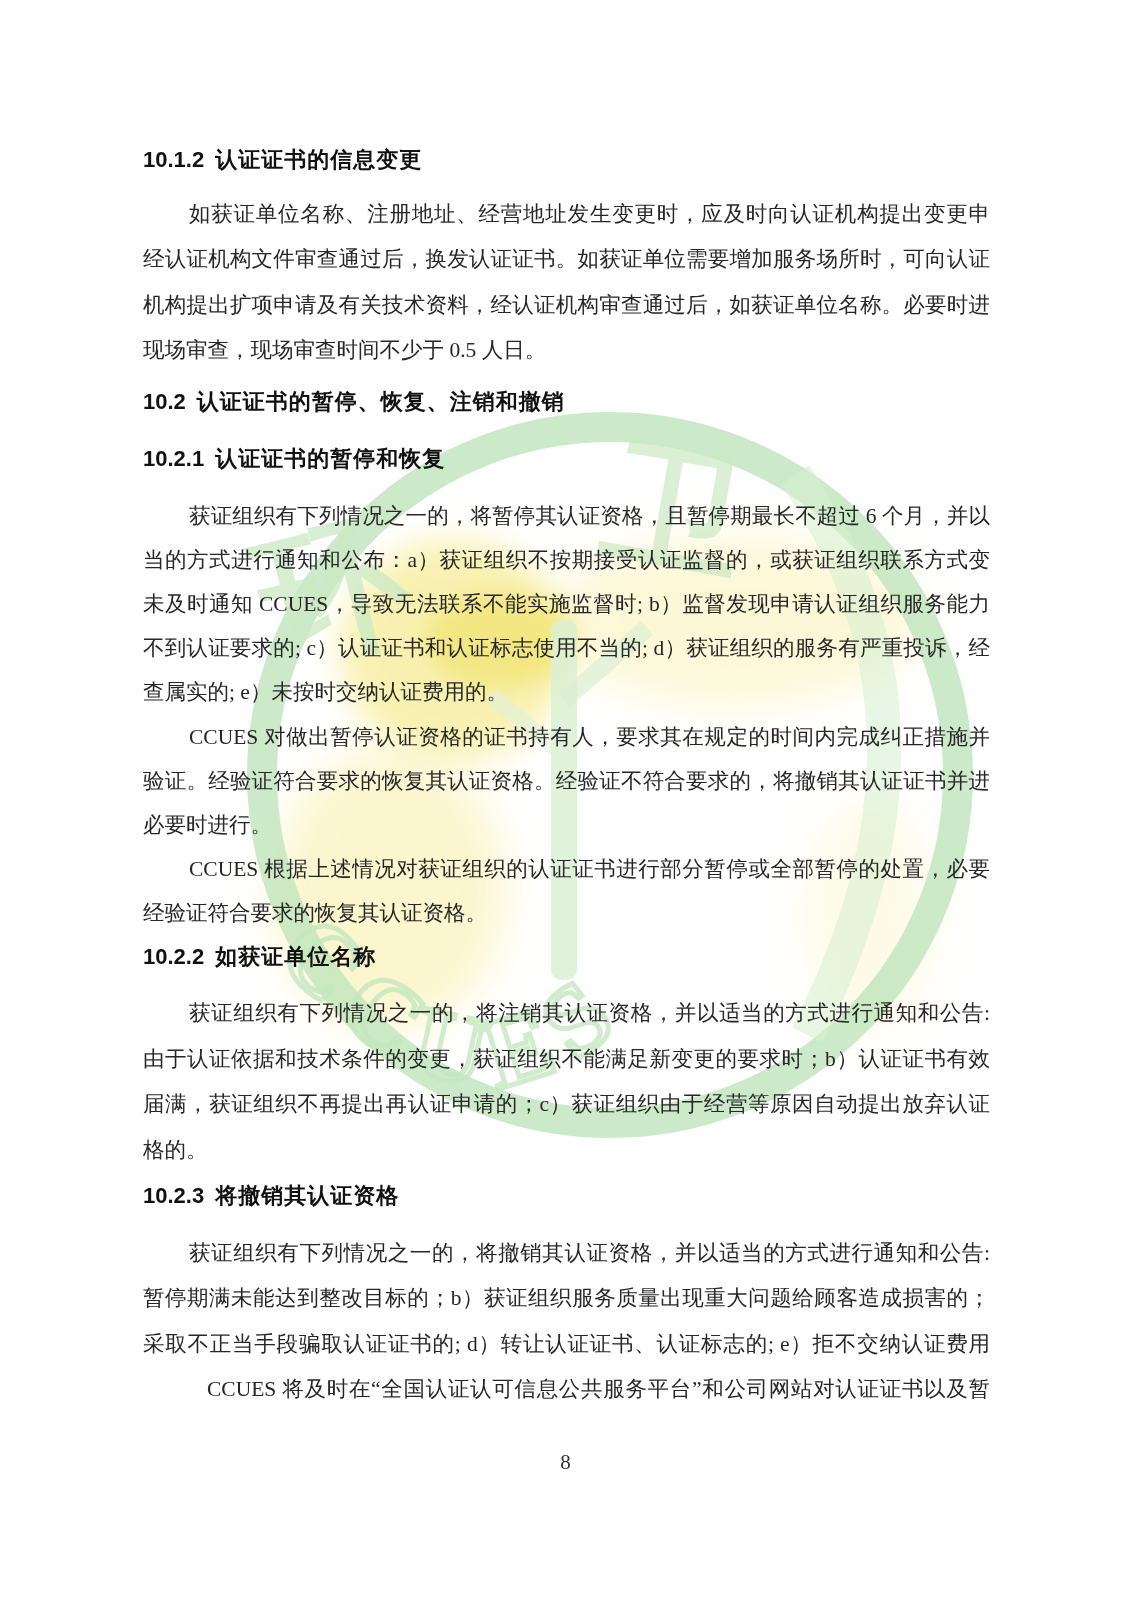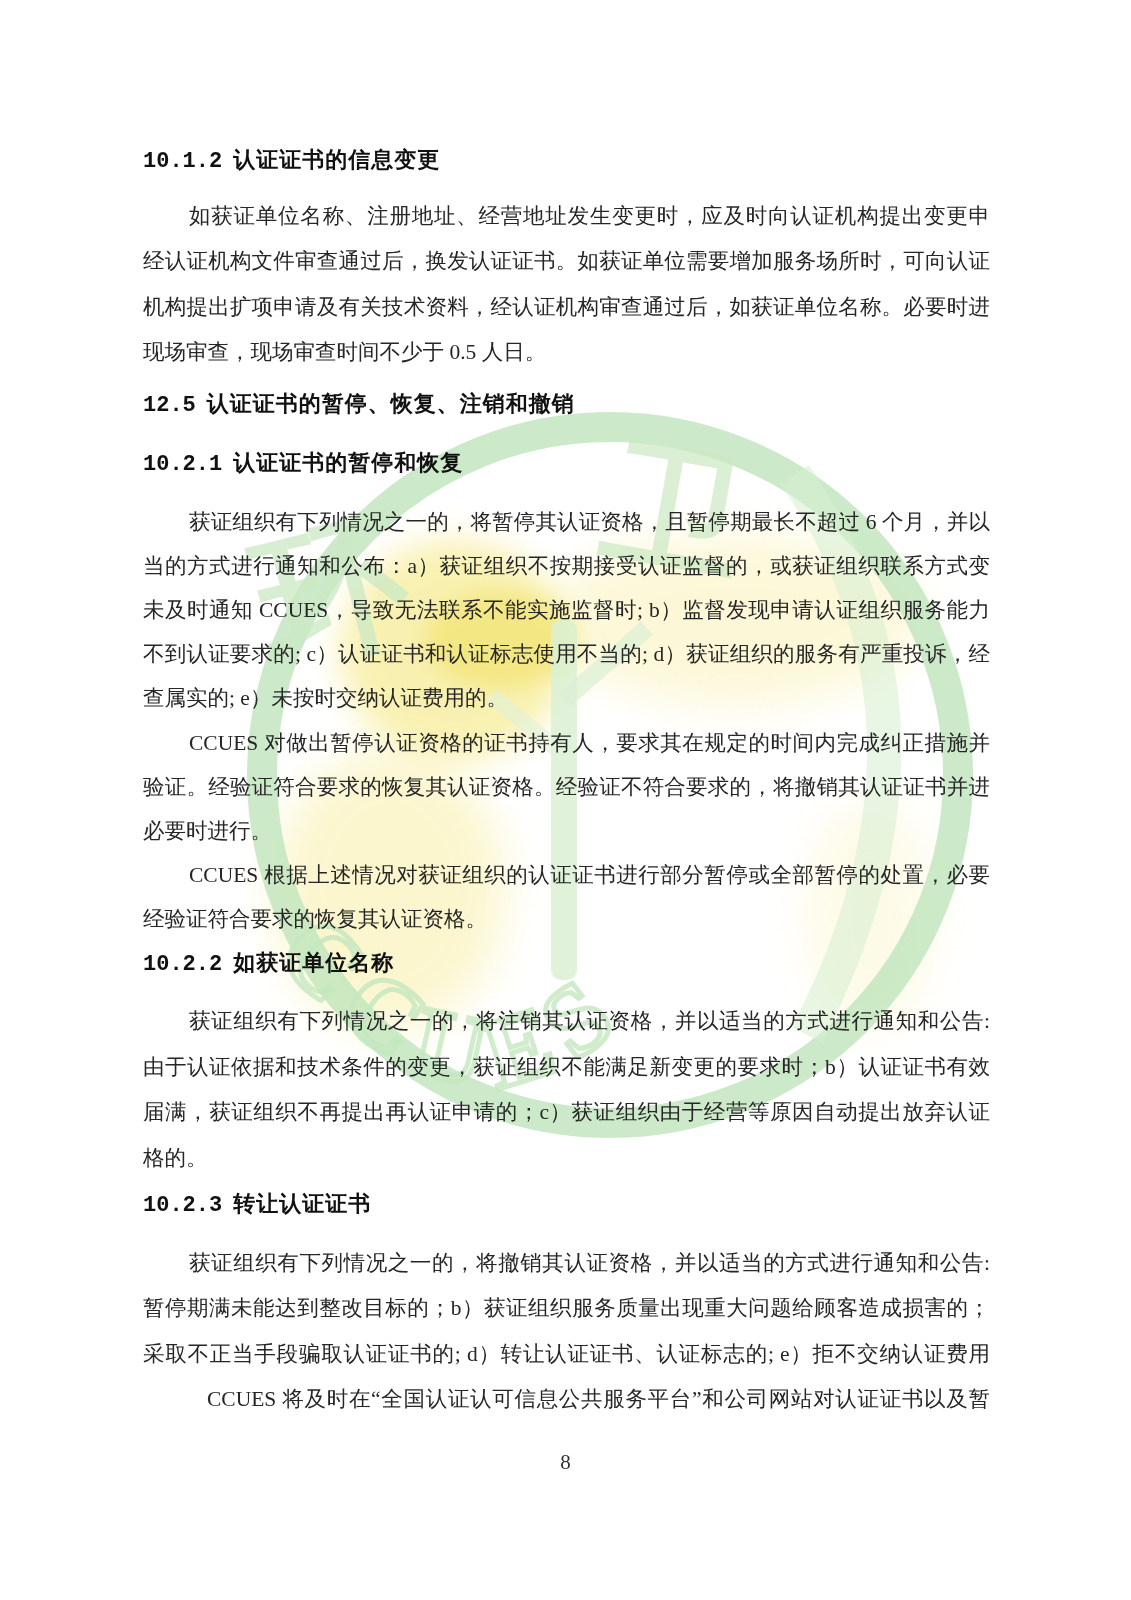--- a/index.html
+++ b/index.html
@@ -30,21 +30,21 @@
     z-index: 2;
     color: #262626;
   }
   .heading {
     font-size: 22px;
     line-height: 28px;
     font-weight: bold;
     color: #111111;
     white-space: nowrap;
   }
-  .heading .hnum   { font-family: Liberation Mono, monospace; margin-right: 11px; }
+  .heading .hnum   { font-family: Liberation Sans, sans-serif; margin-right: 11px; }
   .heading .htitle { font-family: Liberation Sans, sans-serif; letter-spacing: 1px; }
   .line {
     font-size: 21.5px;
     line-height: 45.4px;
     height: 45.4px;
     text-align: justify;
     text-justify: auto;
     color: #262626;
     overflow: hidden;
   }
@@ -119,42 +119,42 @@
   </svg>
 
   <div class="content">
       <div class="heading sec-h1012"><span class="hnum">10.1.2</span><span class="htitle">认证证书的信息变更</span></div>
       <div class="block sec-p1012">
         <div class="line full ind2">如获证单位名称、注册地址、经营地址发生变更时，应及时向认证机构提出变更申请，</div>
         <div class="line full">经认证机构文件审查通过后，换发认证证书。如获证单位需要增加服务场所时，可向认证</div>
         <div class="line full">机构提出扩项申请及有关技术资料，经认证机构审查通过后，如获证单位名称。必要时进行</div>
         <div class="line last">现场审查，现场审查时间不少于 0.5 人日。</div>
       </div>
-      <div class="heading sec-h102"><span class="hnum">12.5</span><span class="htitle">认证证书的暂停、恢复、注销和撤销</span></div>
+      <div class="heading sec-h102"><span class="hnum">10.2</span><span class="htitle">认证证书的暂停、恢复、注销和撤销</span></div>
       <div class="heading sec-h1021"><span class="hnum">10.2.1</span><span class="htitle">认证证书的暂停和恢复</span></div>
       <div class="block sec-p1021">
         <div class="line full ind2">获证组织有下列情况之一的，将暂停其认证资格，且暂停期最长不超过 6 个月，并以适</div>
         <div class="line full">当的方式进行通知和公布：a）获证组织不按期接受认证监督的，或获证组织联系方式变更</div>
         <div class="line full">未及时通知 CCUES，导致无法联系不能实施监督时; b）监督发现申请认证组织服务能力达</div>
         <div class="line full">不到认证要求的; c）认证证书和认证标志使用不当的; d）获证组织的服务有严重投诉，经</div>
         <div class="line last">查属实的; e）未按时交纳认证费用的。</div>
         <div class="line full ind2">CCUES 对做出暂停认证资格的证书持有人，要求其在规定的时间内完成纠正措施并经</div>
         <div class="line full">验证。经验证符合要求的恢复其认证资格。经验证不符合要求的，将撤销其认证证书并进行</div>
         <div class="line last">必要时进行。</div>
         <div class="line full ind2">CCUES 根据上述情况对获证组织的认证证书进行部分暂停或全部暂停的处置，必要时</div>
         <div class="line last">经验证符合要求的恢复其认证资格。</div>
       </div>
       <div class="heading sec-h1022"><span class="hnum">10.2.2</span><span class="htitle">如获证单位名称</span></div>
       <div class="block sec-p1022">
         <div class="line full ind2">获证组织有下列情况之一的，将注销其认证资格，并以适当的方式进行通知和公告: a）</div>
         <div class="line full">由于认证依据和技术条件的变更，获证组织不能满足新变更的要求时；b）认证证书有效期</div>
         <div class="line full">届满，获证组织不再提出再认证申请的；c）获证组织由于经营等原因自动提出放弃认证资</div>
         <div class="line last">格的。</div>
       </div>
-      <div class="heading sec-h1023"><span class="hnum">10.2.3</span><span class="htitle">转让认证证书</span></div>
+      <div class="heading sec-h1023"><span class="hnum">10.2.3</span><span class="htitle">将撤销其认证资格</span></div>
       <div class="block sec-p1023">
         <div class="line full ind2">获证组织有下列情况之一的，将撤销其认证资格，并以适当的方式进行通知和公告: a）</div>
         <div class="line full">暂停期满未能达到整改目标的；b）获证组织服务质量出现重大问题给顾客造成损害的；c）</div>
         <div class="line full">采取不正当手段骗取认证证书的; d）转让认证证书、认证标志的; e）拒不交纳认证费用的。</div>
         <div class="line full ind3">CCUES 将及时在“全国认证认可信息公共服务平台”和公司网站对认证证书以及暂停、</div>
       </div>
     </div>
 
   <div class="page-number">8</div>
 </div>

